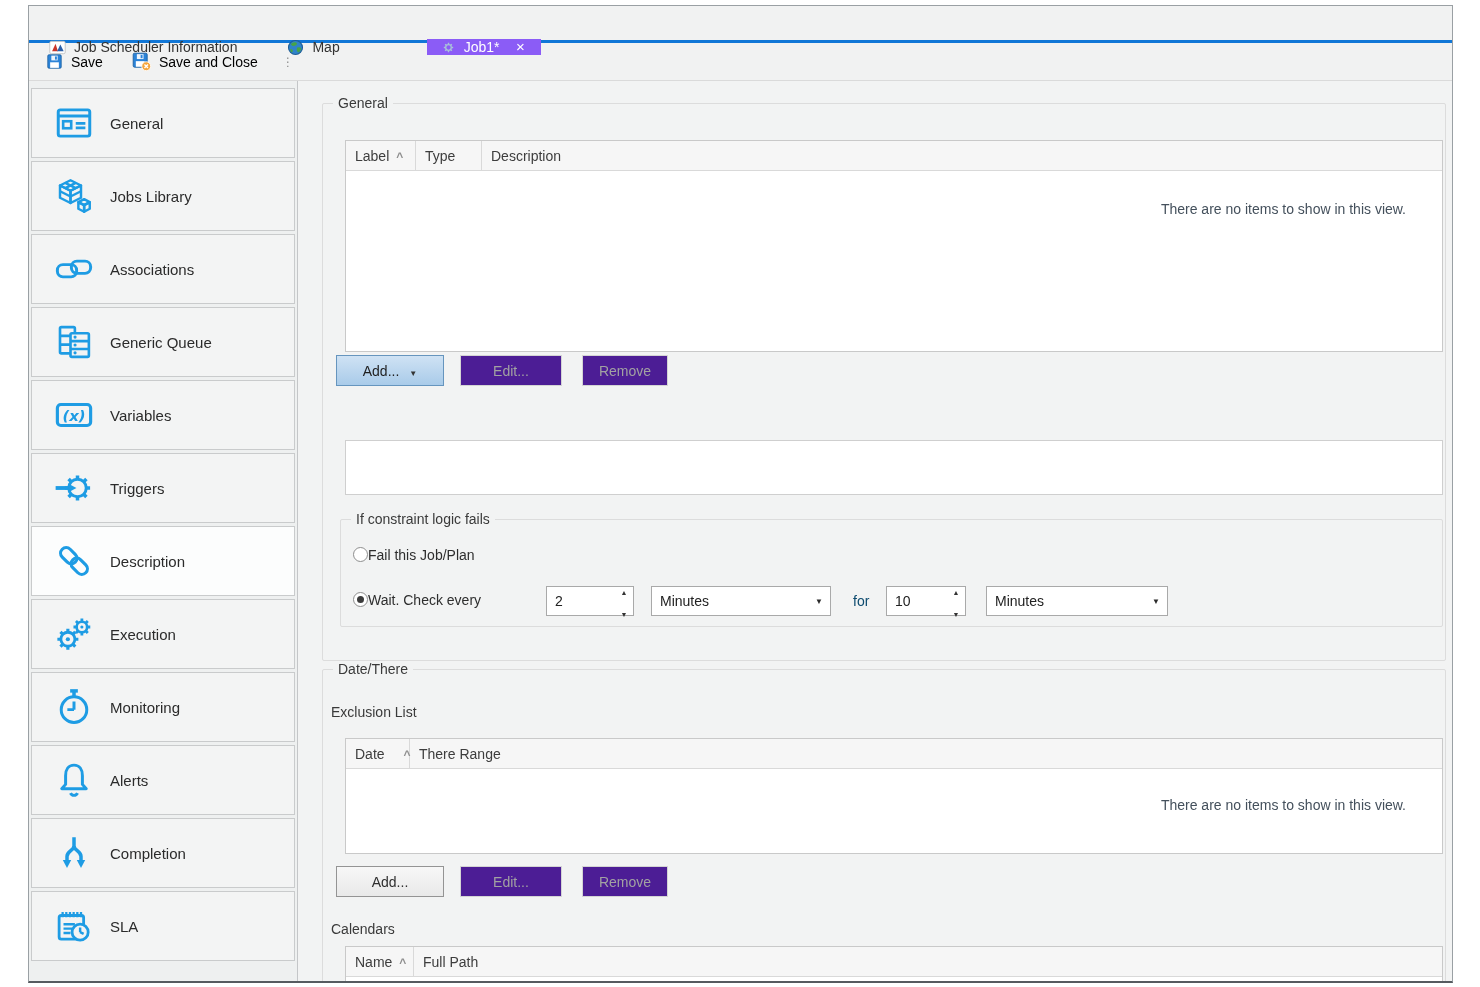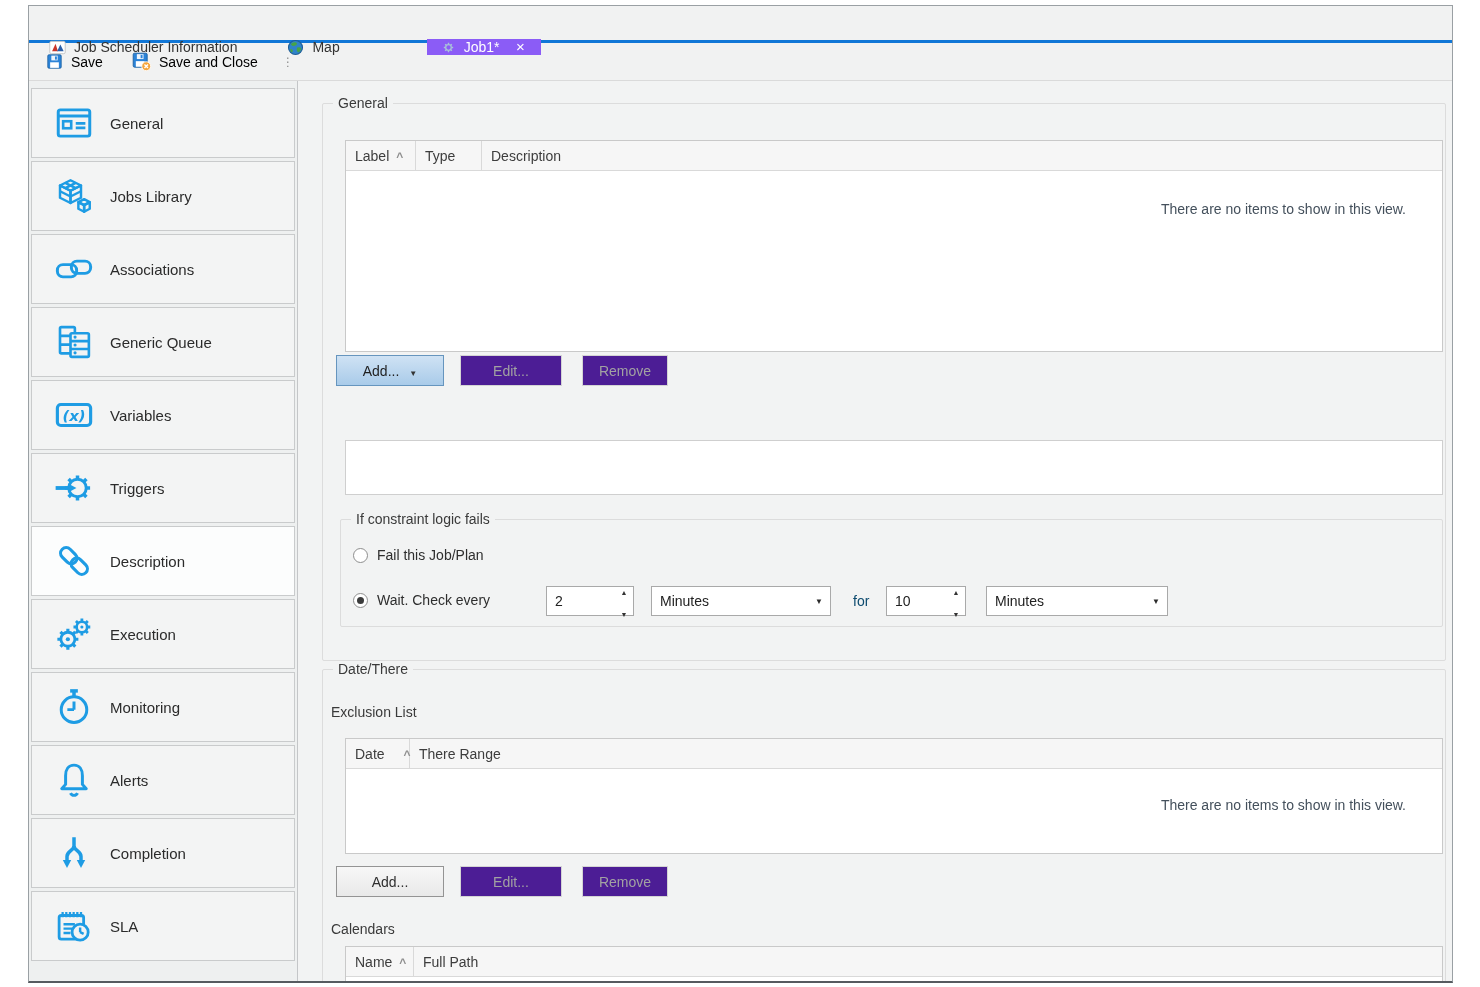--- a/index.html
+++ b/index.html
@@ -79,21 +79,21 @@
   
   .logicbox { position:absolute; left:47px; top:359px; width:1098px; height:55px; background:#fff; border:1px solid #cfcfcf; }
 
   
   .menu { position:absolute; left:44px; top:311px; width:268px; background:#fff; border:1px solid #adadad;
           box-shadow:2px 3px 5px rgba(0,0,0,.18); z-index:50; padding:1px 0; }
   .mitem { height:31px; display:flex; align-items:center; padding-left:42px; font-size:15px; color:#3f3f3f; }
   .mitem.hl { background:#cfe6f8; }
 
   
-  .rrow { position:absolute; display:flex; align-items:center; gap:9px; }
+  .rrow { position:absolute; display:flex; }
   .r1 { left:12px; top:27px; }
   .r2 { left:12px; top:72px; }
   .radio { width:15px; height:15px; border-radius:50%; border:1px solid #8e8e8e; background:#fff; flex:0 0 15px; }
   .radio.sel { position:relative; }
   .radio.sel::after { content:""; position:absolute; left:3px; top:3px; width:7px; height:7px; border-radius:50%; background:#3b3b3b; }
   .rlabel { font-size:14px; color:#2e2e2e; }
   .spin, .combo { position:absolute; top:66px; height:30px; background:#fff; border:1px solid #a9a9a9; display:flex; align-items:stretch; }
   .spin .val, .combo .val { flex:1; display:flex; align-items:center; padding:0 8px; font-size:14px; color:#222; }
   .arrs { width:18px; display:flex; flex-direction:column; align-items:center; justify-content:center; gap:4px; }
   .arrs .up::after { content:"▲"; font-size:7px; color:#333; line-height:1; }

